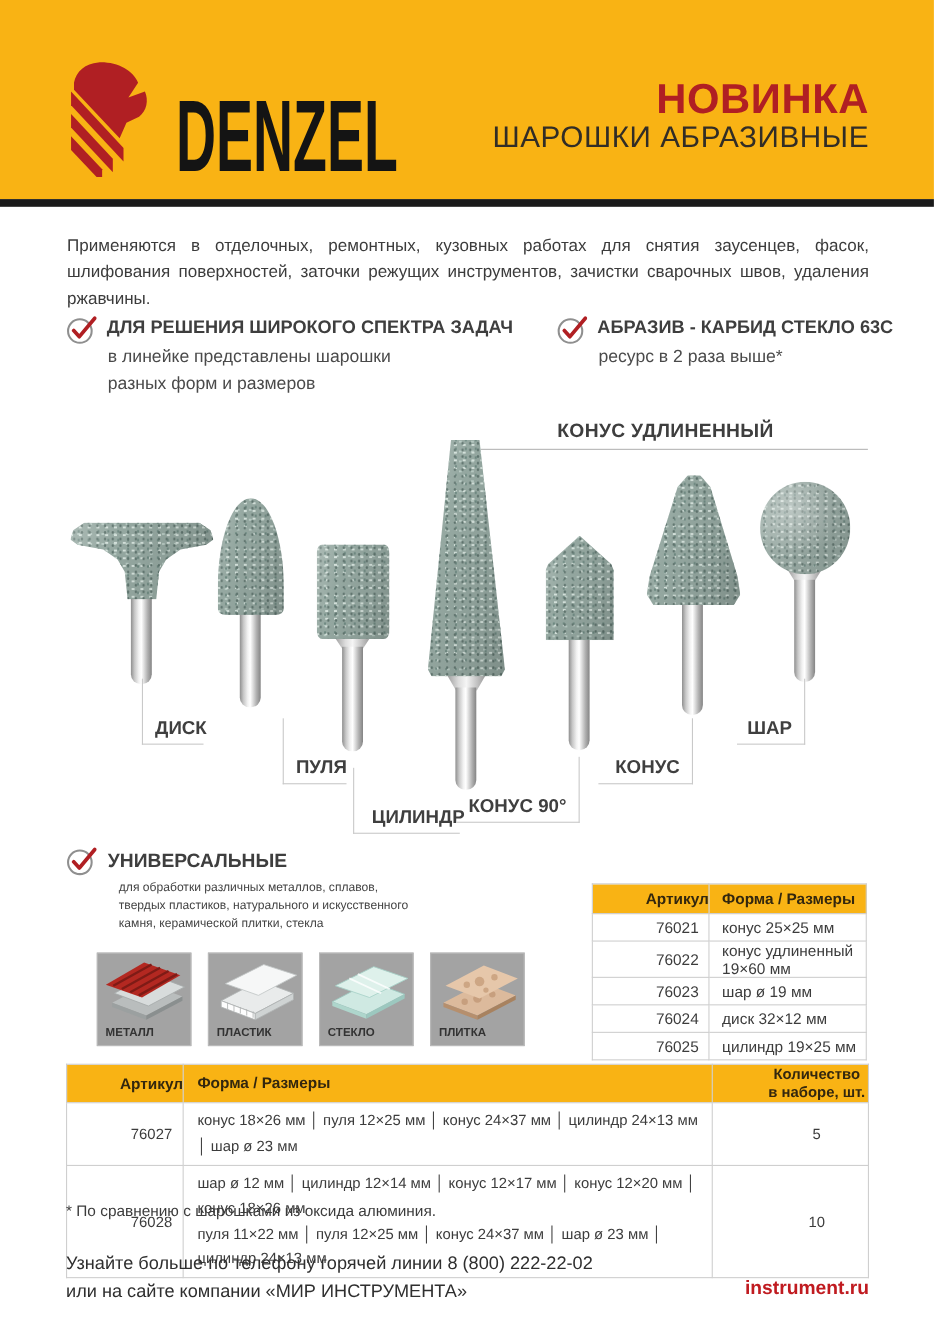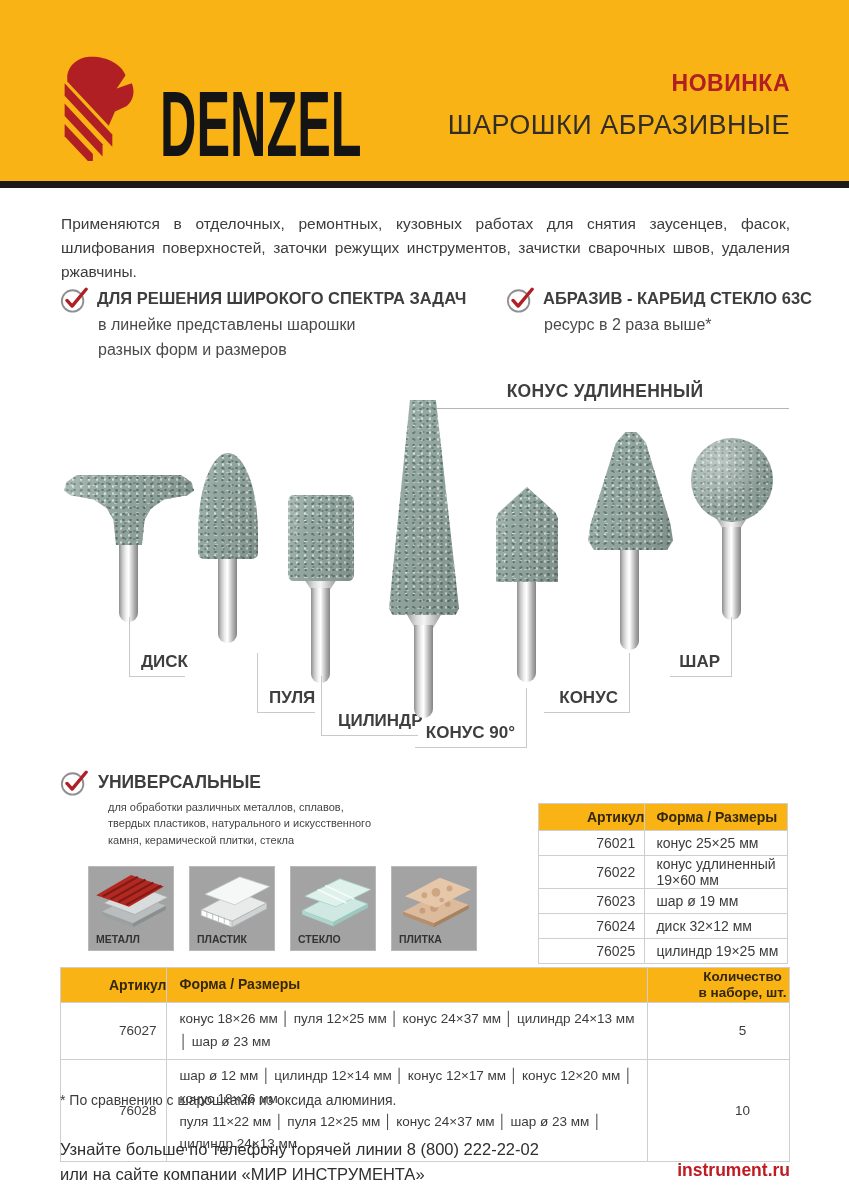--- a/index.html
+++ b/index.html
@@ -13,21 +13,21 @@
   html,body{background:#fff;}
   body{font-family:"Liberation Sans", sans-serif;color:var(--text-dark);}
   .page{position:relative;width:849px;height:1200px;background:#fff;overflow:hidden;}
 
   
   .hdr{position:absolute;left:0;top:0;width:849px;height:181px;background:var(--brand-yellow);}
   .hdr-bar{position:absolute;left:0;top:181px;width:849px;height:7px;background:#1a1a1a;}
   .logo-mark{position:absolute;left:62px;top:55px;width:90px;height:106px;}
   .brand{position:absolute;left:160px;top:78px;font-size:70px;font-weight:800;letter-spacing:0px;
          color:#141414;transform:scale(0.72,1.32);transform-origin:left top;line-height:1;}
-  .badge{position:absolute;right:59px;top:70px;font-size:23px;font-weight:800;color:var(--brand-red);letter-spacing:0.5px;}
+  .badge{position:absolute;right:59px;top:70px;font-size:38px;font-weight:800;color:var(--brand-red);letter-spacing:0.5px;}
   .hdr-sub{position:absolute;right:59px;top:110px;font-size:27px;color:#322d26;letter-spacing:0.5px;}
 
   
   .intro{position:absolute;left:61px;top:212px;width:729px;font-size:15.5px;line-height:1.55;
          color:#3c3c3c;text-align:justify;}
 
   
   .check{position:absolute;width:28px;height:28px;}
   .feat-title{position:absolute;font-size:16.5px;font-weight:bold;color:#3e3e3e;}
   .feat-text{position:absolute;font-size:16px;line-height:1.55;color:#4a4a4a;white-space:pre-line;}
@@ -144,21 +144,21 @@
     <div class="head grit shape-disc" style="left:19px;top:90px;width:130px;height:70px;"></div>
     <div class="plabel l" style="left:84px;top:232px;width:56px;height:60px;">ДИСК</div>
 
     <div class="shaft" style="left:173px;top:172px;height:86px;"></div>
     <div class="head grit shape-bullet" style="left:153px;top:68px;width:60px;height:106px;"></div>
     <div class="plabel l" style="left:183px;top:268px;width:58px;height:60px;margin-left:29px;">ПУЛЯ</div>
 
     <div class="collar" style="left:259px;top:194px;width:33px;height:12px;"></div>
     <div class="shaft" style="left:266px;top:203px;height:95px;"></div>
     <div class="head grit shape-cyl" style="left:243px;top:110px;width:66px;height:86px;"></div>
-    <div class="plabel l" style="left:276px;top:291px;width:97px;height:60px;padding-left:16px;">ЦИЛИНДР</div>
+    <div class="plabel l" style="left:276px;top:313px;width:97px;height:60px;padding-left:16px;">ЦИЛИНДР</div>
 
     <div class="collar" style="left:361px;top:228px;width:36px;height:15px;"></div>
     <div class="shaft" style="left:369px;top:240px;height:93px;"></div>
     <div class="head grit shape-tallcone" style="left:344px;top:15px;width:70px;height:215px;"></div>
 
     <div class="shaft" style="left:472px;top:196px;height:101px;"></div>
     <div class="head grit shape-cone90" style="left:451px;top:102px;width:62px;height:95px;"></div>
     <div class="plabel r" style="left:370px;top:303px;width:112px;height:60px;">КОНУС 90°</div>
 
     <div class="shaft" style="left:575px;top:162px;height:103px;"></div>

